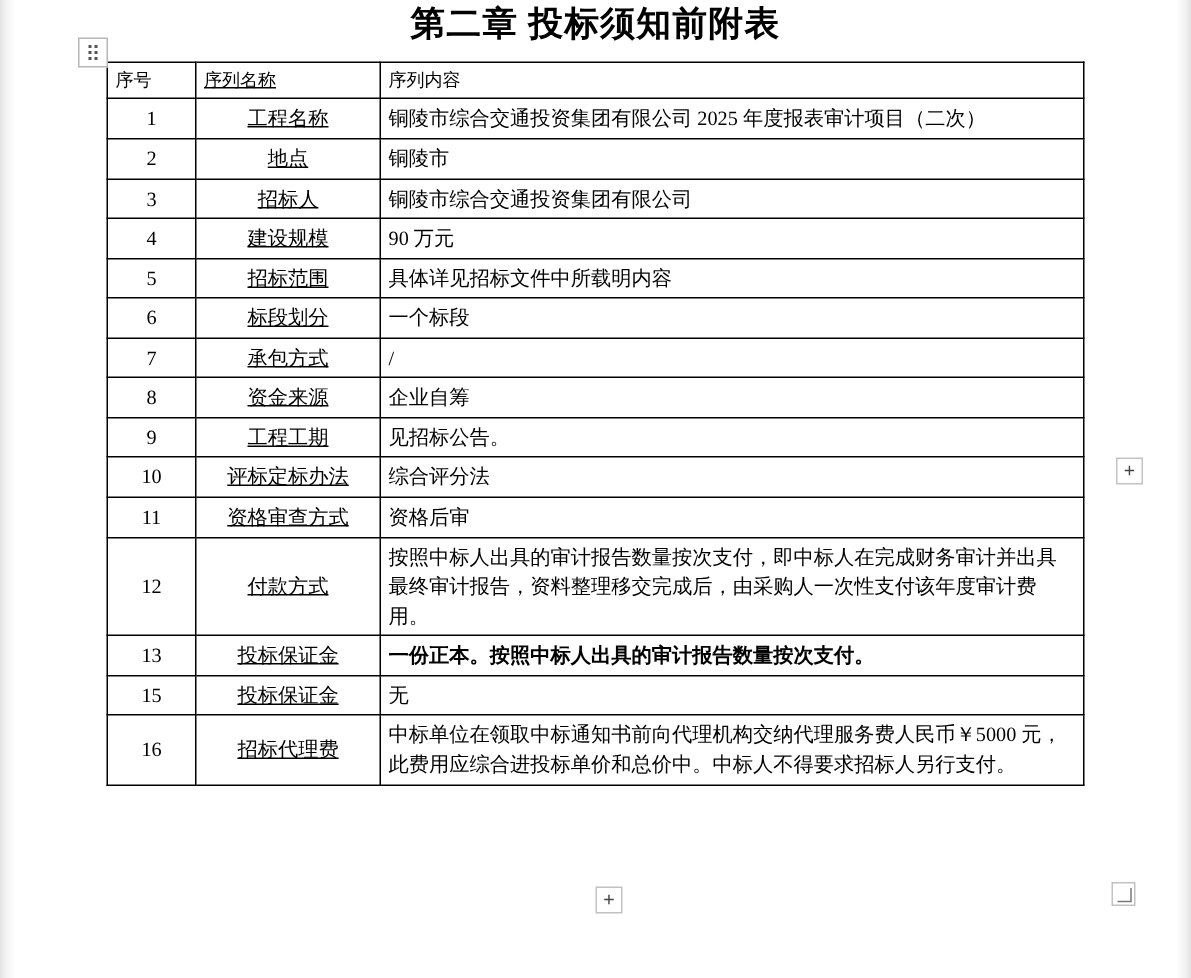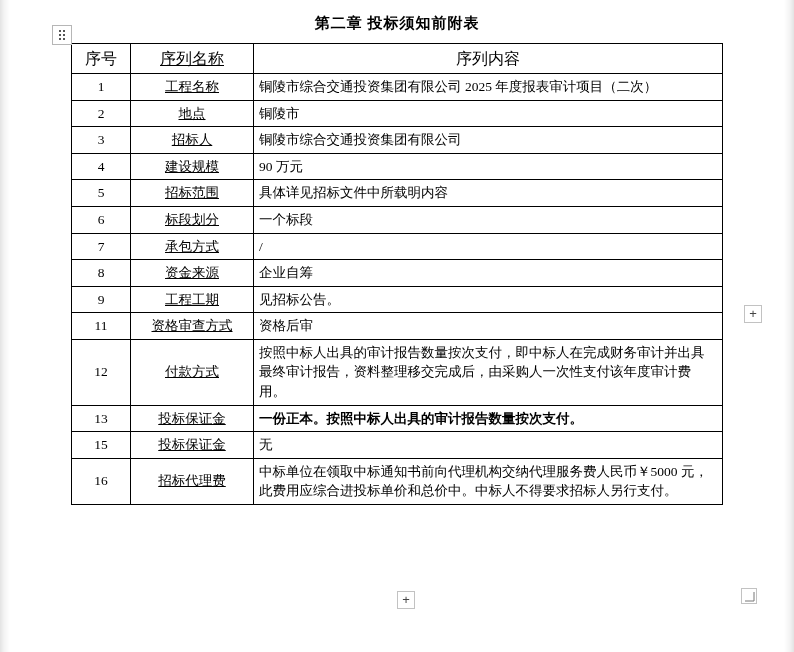--- a/index.html
+++ b/index.html
@@ -18,23 +18,22 @@
   .page {
     position: relative;
     width: 794px;
     height: 652px;
     background: #ffffff;
   }
   .doc-title {
     text-align: center;
     font-family: "Liberation Serif", "DejaVu Serif", serif;
     font-weight: bold;
-    font-size: 15px;
+    font-size: 23px;
     letter-spacing: 1px;
-    padding-top: 14px;
     padding-bottom: 10px;
   }
   .table-wrap {
     margin: 0 auto;
     width: 652px;
   }
   table.main {
     border-collapse: collapse;
     width: 652px;
     table-layout: fixed;
@@ -43,22 +42,22 @@
   table.main td {
     border: 1px solid #000000;
     padding: 3px 5px;
     vertical-align: middle;
     line-height: 1.45;
   }
   .col-no { width: 48px; text-align: center; }
   .col-name { width: 112px; text-align: center; text-decoration: underline; }
   .col-content { text-align: left; padding-left: 7px; }
   td.header-cell {
-    text-align: center;
-    font-size: 16px;
+    text-align: left;
+    font-size: 12px;
     padding: 5px 4px;
   }
   td.bold-content {
     font-weight: bold;
   }
   
   .drag-handle {
     position: absolute;
     left: 52px;
     top: 25px;
@@ -206,20 +205,25 @@
             <td class="col-no">8</td>
             <td class="col-name">资金来源</td>
             <td class="col-content">企业自筹</td>
           </tr>
           <tr>
             <td class="col-no">9</td>
             <td class="col-name">工程工期</td>
             <td class="col-content">见招标公告。</td>
           </tr>
           <tr>
+            <td class="col-no">10</td>
+            <td class="col-name">评标定标办法</td>
+            <td class="col-content">综合评分法</td>
+          </tr>
+          <tr>
             <td class="col-no">11</td>
             <td class="col-name">资格审查方式</td>
             <td class="col-content">资格后审</td>
           </tr>
           <tr>
             <td class="col-no">12</td>
             <td class="col-name">付款方式</td>
             <td class="col-content">按照中标人出具的审计报告数量按次支付，即中标人在完成财务审计并出具最终审计报告，资料整理移交完成后，由采购人一次性支付该年度审计费用。</td>
           </tr>
           <tr>

